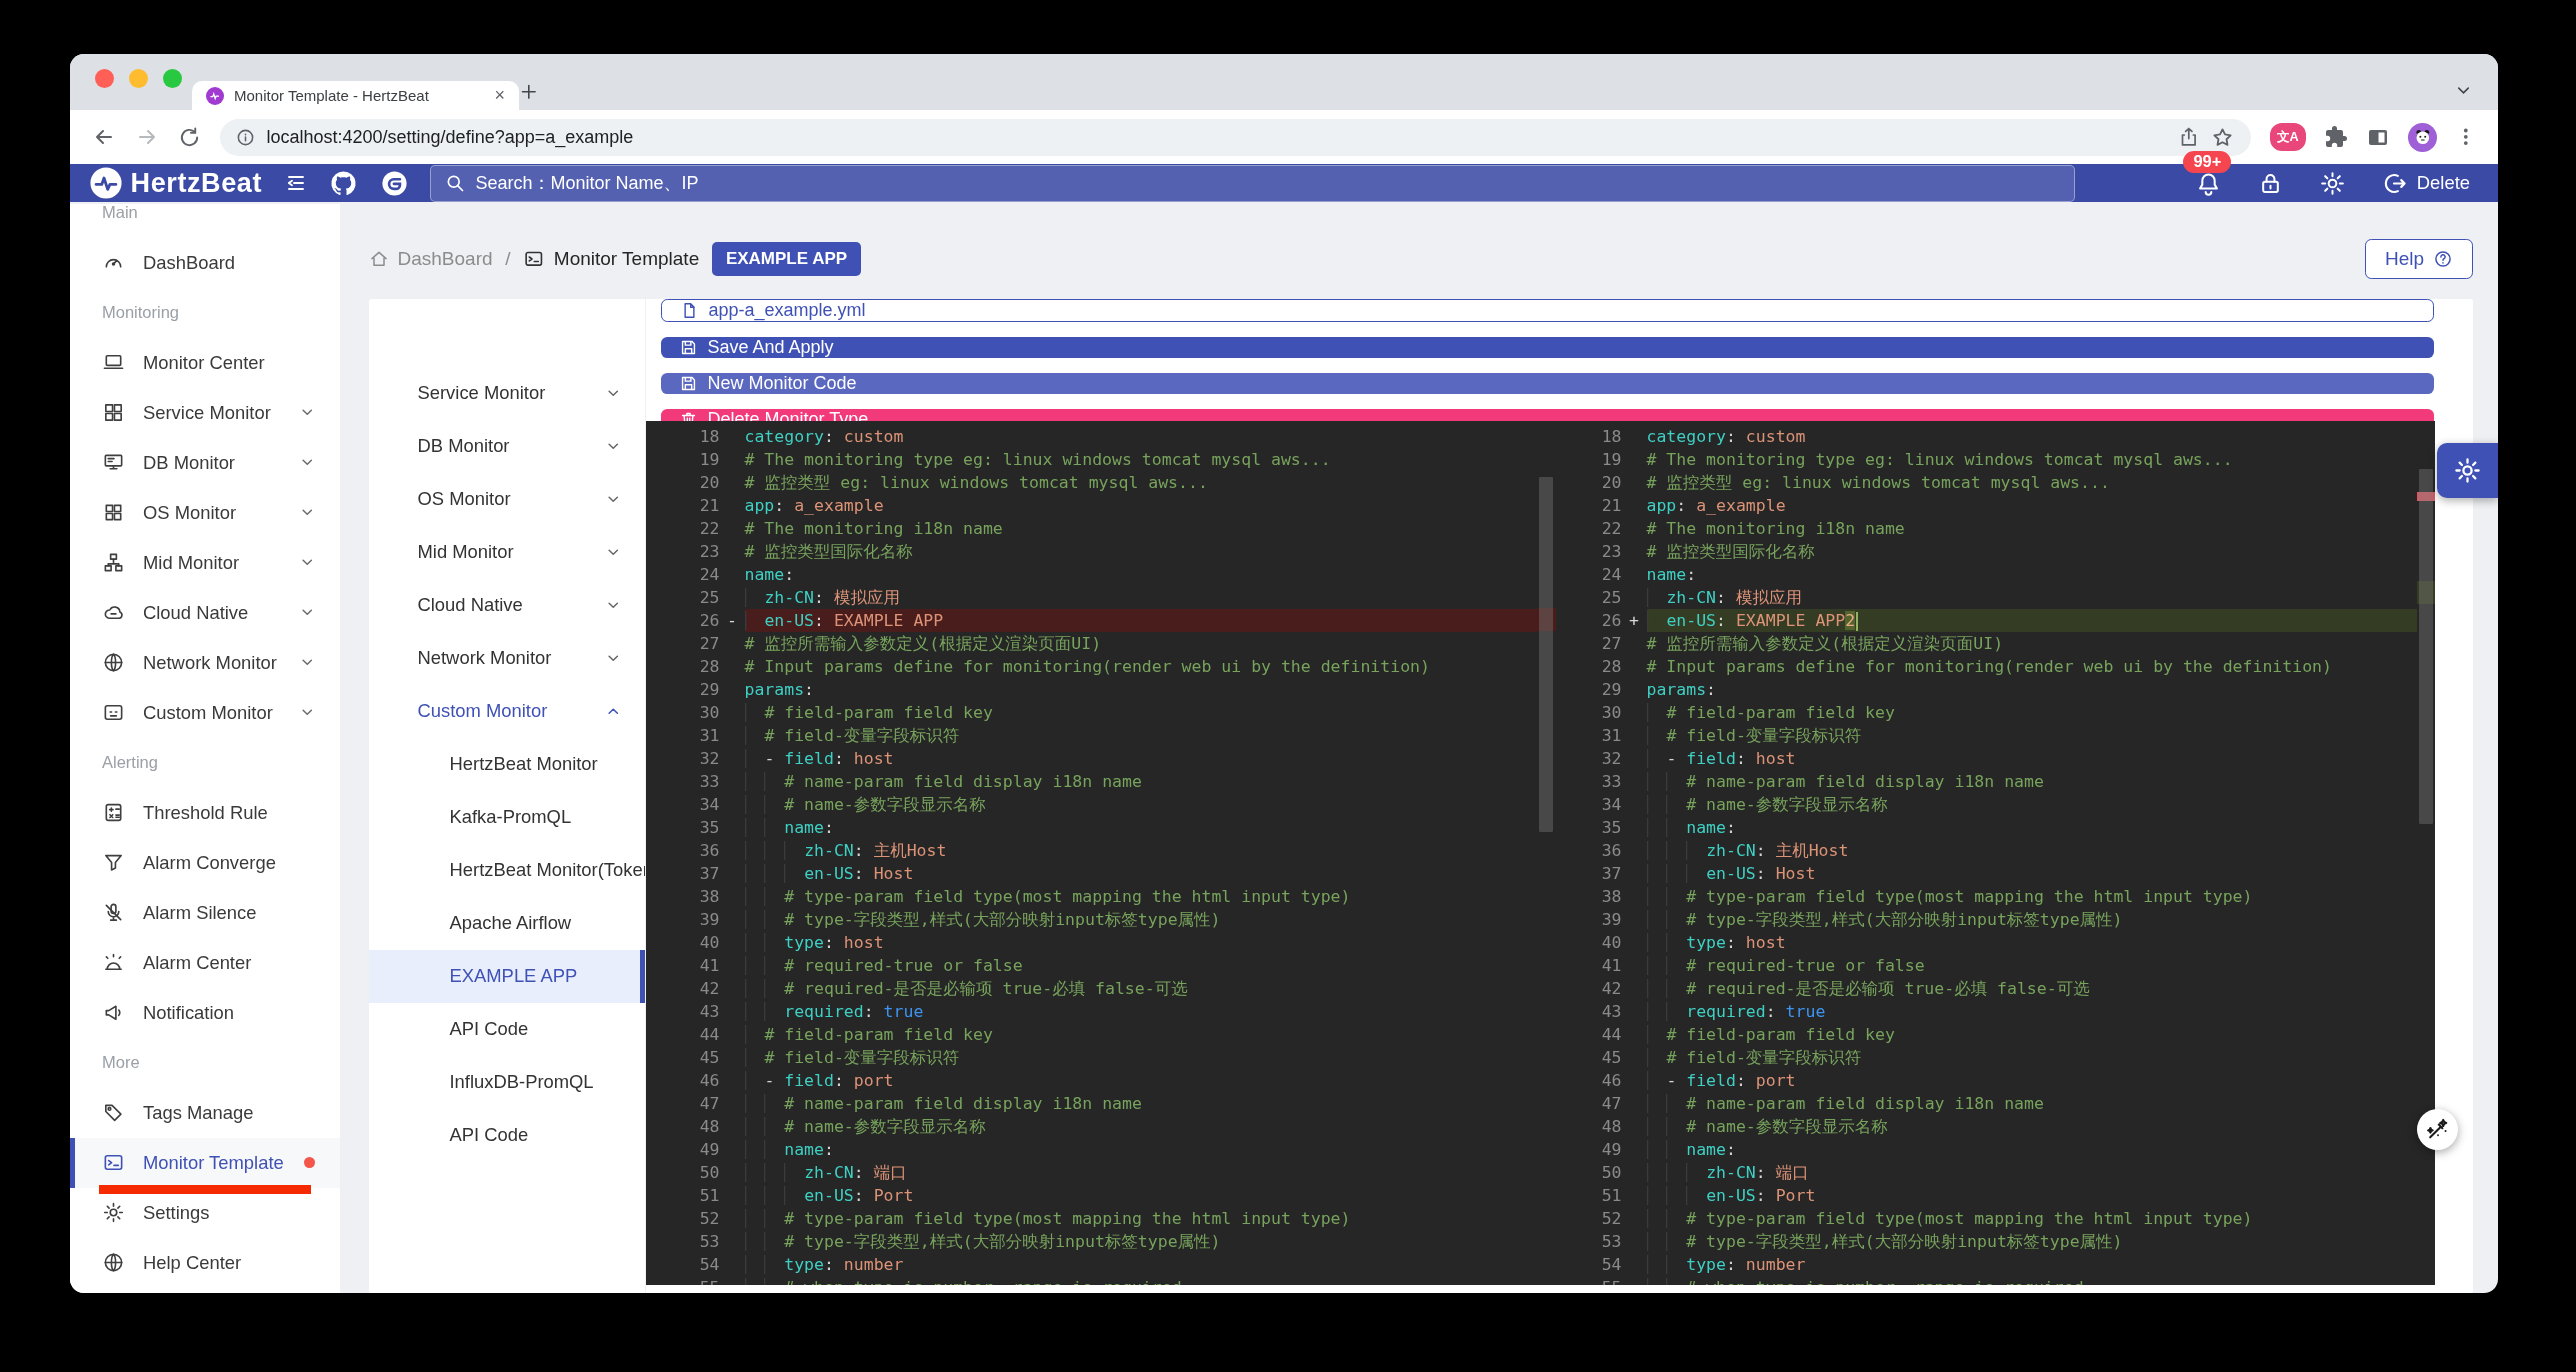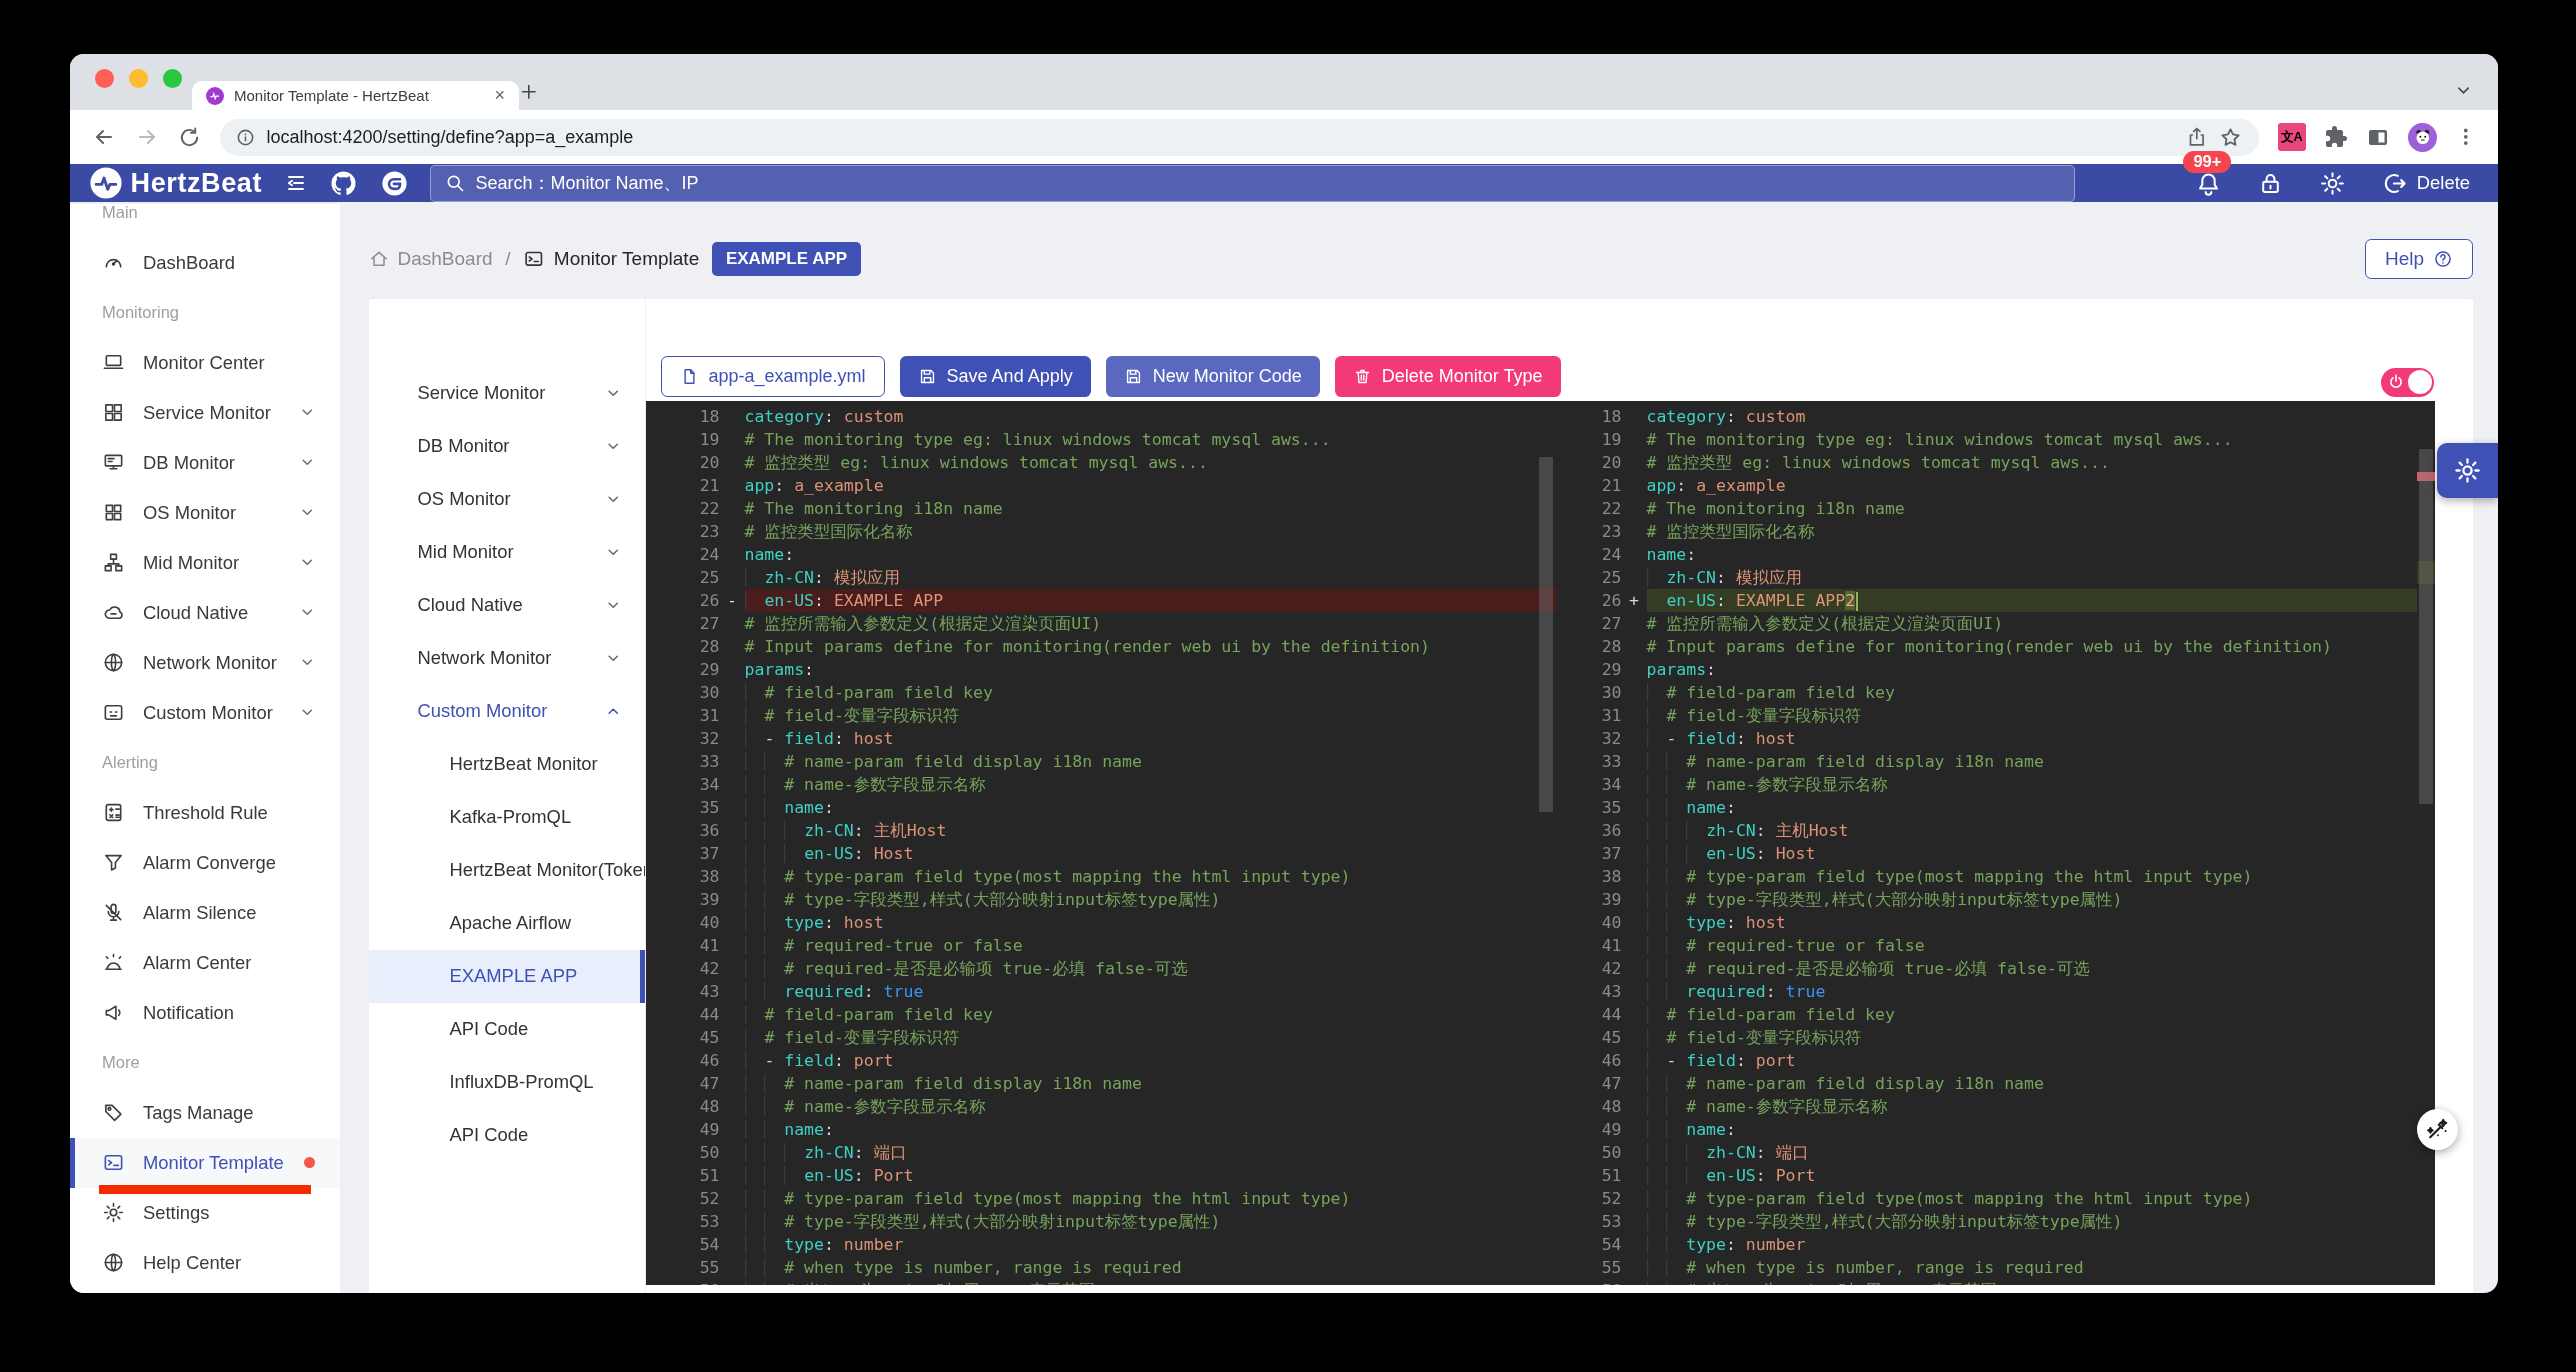--- a/index.html
+++ b/index.html
@@ -16,21 +16,21 @@
   .tab-title{font-size:15px;color:#3c4043;white-space:nowrap;overflow:hidden;text-overflow:ellipsis;flex:1;}
   .tab-close{font-size:18px;color:#5f6368;flex:none;}
   .newtab{position:absolute;left:448px;bottom:5px;color:#44474a;}
   .tabchev{position:absolute;right:25px;bottom:7.6px;color:#44474a;}
   .urlbar{height:54px;background:#fff;display:flex;align-items:center;padding:0 21.6px;gap:19px;}
   .navic{color:#5f6368;flex:none;display:flex;}
   .navic.dis{color:#b6babd;}
   .omnibox{flex:1;height:37px;background:#eef1f4;border-radius:19px;display:flex;align-items:center;padding:0 16.5px;gap:11.4px;min-width:0;}
   .url-text{font-size:18px;color:#202124;white-space:nowrap;overflow:hidden;flex:1;}
   .extrow{display:flex;align-items:center;gap:18px;flex:none;}
-  .ext-translate{width:28px;height:28px;border-radius:3px;background:#e9467c;color:#000000;display:flex;align-items:center;justify-content:center;font-size:12.7px;font-weight:bold;}
+  .ext-translate{width:36px;height:28px;border-radius:12px;background:#e9467c;color:#ffffff;display:flex;align-items:center;justify-content:center;font-size:12.7px;font-weight:bold;}
   .avatar{width:29px;height:29px;border-radius:50%;background:#9f5fd6;display:flex;align-items:center;justify-content:center;}
 
   
   .appheader{height:38px;background:var(--header-bar);display:flex;align-items:center;color:#fff;padding:0 19px;gap:21.6px;}
   .brand{display:flex;align-items:center;gap:7.6px;flex:none;}
   .brand-name{font-size:27px;font-weight:bold;letter-spacing:0.6px;}
   .hicon{display:flex;color:#fff;flex:none;}
   .searchbox{flex:1;max-width:1615px;height:35px;border:0.6px solid rgba(255,255,255,.4);background:rgba(255,255,255,.13);border-radius:5px;display:flex;align-items:center;padding:0 14px;gap:10px;font-size:18px;color:#fff;}
   .hright{display:flex;align-items:center;gap:35px;margin-left:auto;margin-right:9px;}
   .bellwrap{position:relative;display:flex;}
@@ -63,21 +63,21 @@
   .subnav{width:276px;flex:none;border-right:0.6px solid #f0f0f0;padding-top:68px;overflow:hidden;}
   .nrow{height:53px;display:flex;align-items:center;padding:0 23px 0 49px;font-size:18.4px;color:#333;}
   .nrow .chev{margin-left:auto;color:#666;display:flex;}
   .nrow.expanded{color:var(--accent);}
   .nrow.expanded .chev{color:var(--accent);}
   .child{padding-left:81px;position:relative;white-space:nowrap;overflow:hidden;}
   .child.selected{background:#e8eefb;color:var(--accent);}
   .child.selected::after{content:'';position:absolute;right:0;top:0;bottom:0;width:5px;background:var(--accent);}
 
   .editorcol{flex:1;display:flex;flex-direction:column;min-width:0;}
-  .toolbar{height:98px;display:flex;align-items:flex-end;gap:15px;padding:0 39px 4px 15px;}
+  .toolbar{height:98px;display:flex;gap:15px;padding:0 39px 24px 15px;flex-direction:column;}
   .btn{height:41px;display:flex;align-items:center;gap:10px;font-size:18px;padding:0 18px;border-radius:6.3px;border:none;font-family:inherit;}
   .btn .icn{display:flex;}
   .btn-file{background:#fff;border:1.3px solid var(--accent);color:var(--accent);}
   .btn-save{background:var(--accent);color:#fff;}
   .btn-new{background:#5a68c0;color:#fff;}
   .btn-del{background:var(--pink);color:#fff;}
   .toggle{margin-left:auto;width:53px;height:29px;border-radius:14.6px;background:var(--pink);position:relative;display:flex;align-items:center;}
   .toggle .icn{margin-left:5.7px;color:#fff;display:flex;}
   .knob{position:absolute;right:2.5px;top:2.5px;width:24px;height:24px;border-radius:50%;background:#fff;}
 

